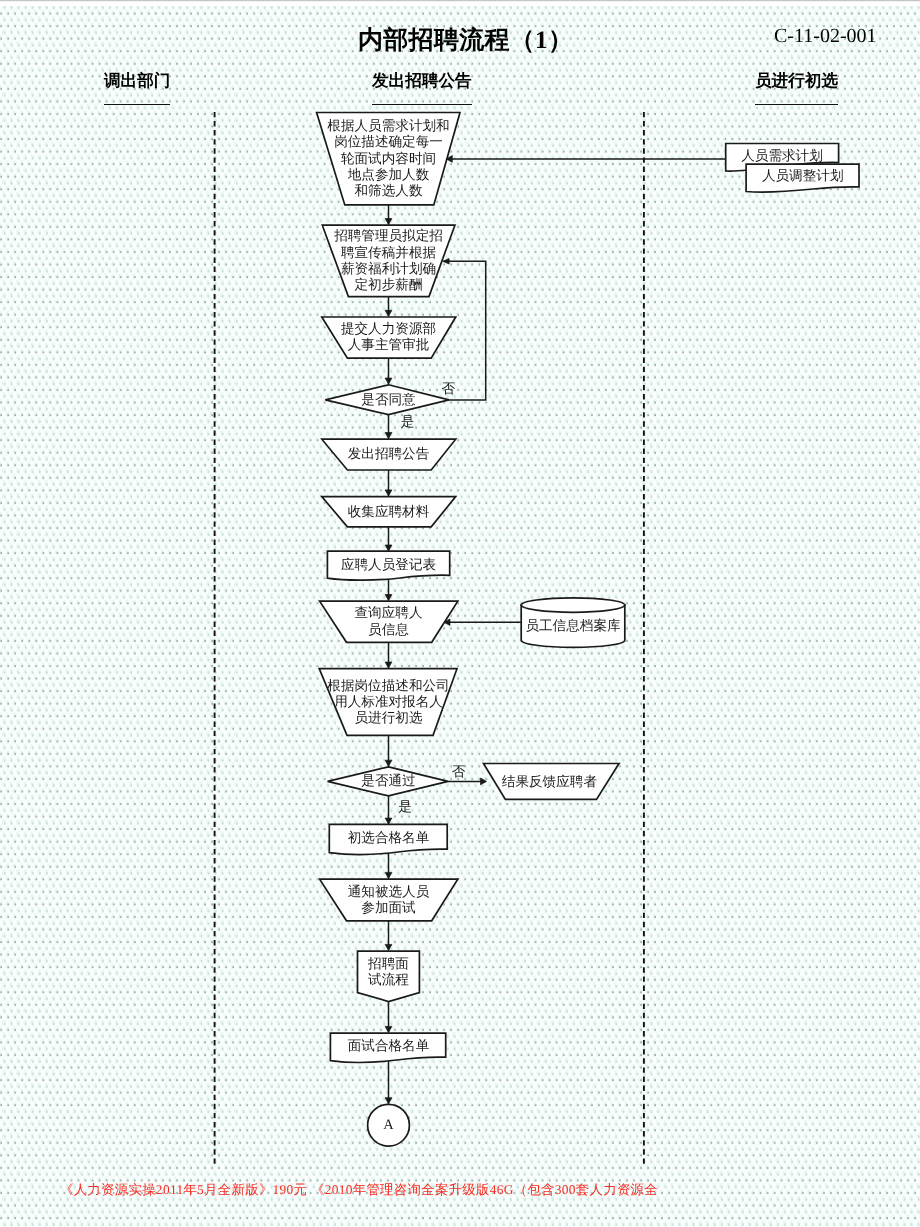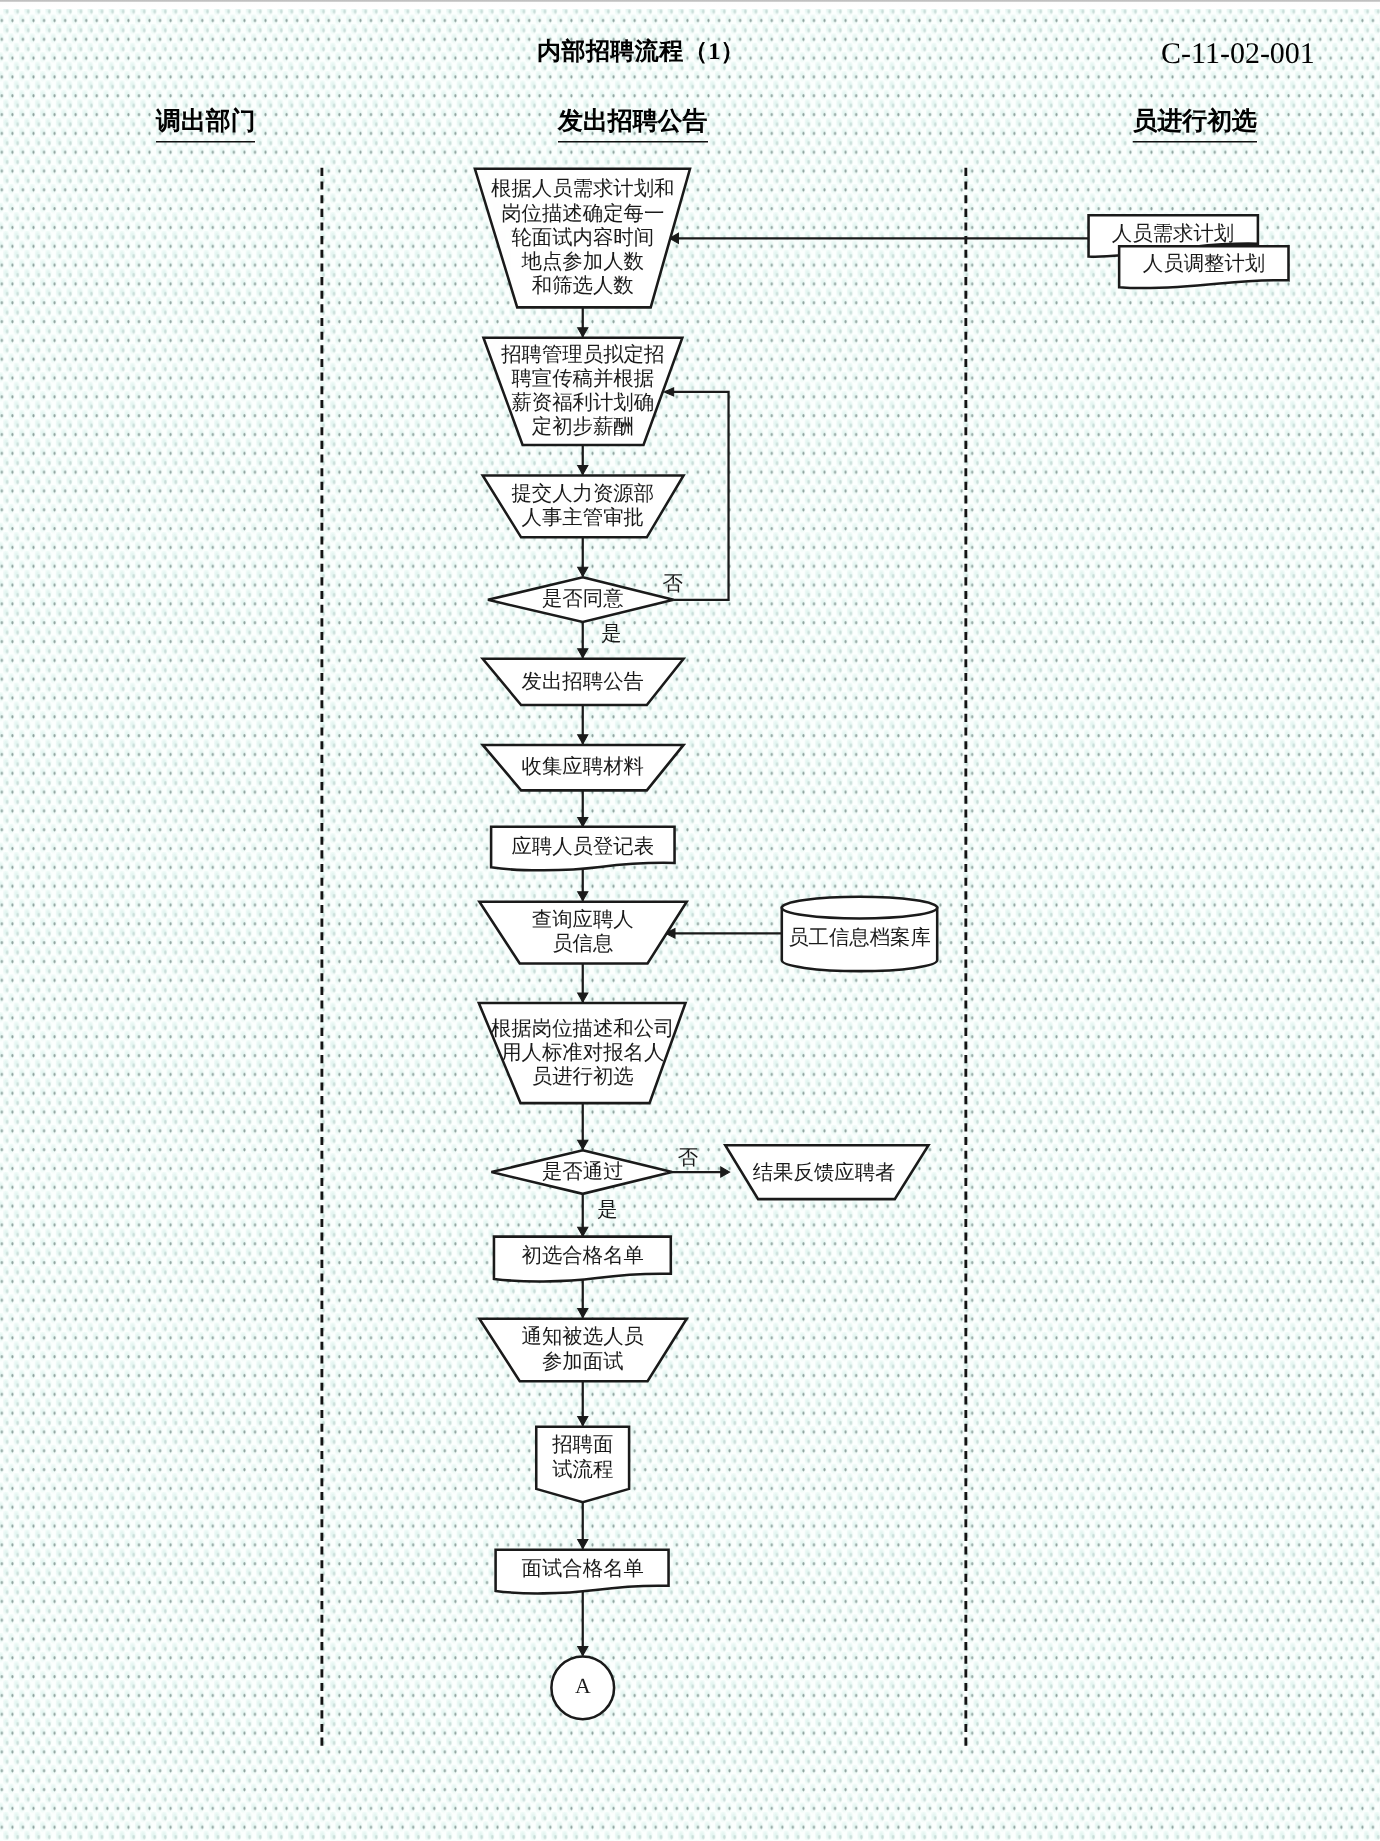--- a/index.html
+++ b/index.html
@@ -17,24 +17,24 @@
       radial-gradient(ellipse 1.15px 2.0px at 0.95px 1.4px, rgba(150,180,174,0.40) 38%, rgba(150,180,174,0) 100%),
       radial-gradient(ellipse 2.7px 4.4px at 1.8px 3.1px, rgba(212,239,232,0.60) 28%, rgba(212,239,232,0) 100%),
       radial-gradient(ellipse 2.7px 4.4px at 1.8px 3.1px, rgba(212,239,232,0.60) 28%, rgba(212,239,232,0) 100%);
     background-size:7.04px 12.55px, 7.04px 12.55px, 7.04px 12.55px, 7.04px 12.55px;
     background-position:0.3px 0.0px, 3.85px 6.3px, 2.1px 3.4px, 5.6px 9.7px;
   }
   #bgtop{position:absolute;left:0;top:0;width:920px;height:6px;z-index:1;
     background:linear-gradient(to bottom,#b8b8b8 0px,#cfcfcf 1px,#fdfdfd 1.6px,#ffffff 6px);}
   #chart{position:absolute;left:0;top:0;z-index:2;}
   .lbl{position:absolute;white-space:nowrap;z-index:3;}
-  #title{font-size:16px;font-weight:bold;}
+  #title{font-size:25px;font-weight:bold;}
   #docid{font-size:20px;}
   .colhead{font-size:16.6px;font-weight:bold;}
-  .colhead span{border-bottom:1.3px solid #111;padding-bottom:4px;margin-top:18px;}
+  .colhead span{border-bottom:1.3px solid #111;padding-bottom:14px;margin-top:18px;}
   #footer{position:absolute;left:59px;top:1181px;width:600px;text-align:center;
     color:#fb2a20;font-size:13.4px;line-height:18.4px;letter-spacing:0.31px;z-index:3;}
   #footer div{white-space:nowrap;}
   svg{display:block}
   .sh{fill:#ffffff;stroke:#1a1a1a;stroke-width:1.7;stroke-linejoin:miter;}
   .ln{stroke:#1a1a1a;stroke-width:1.5;fill:none;}
   .dash{stroke:#141414;stroke-width:1.9;fill:none;stroke-dasharray:5.4 3.7;stroke-linecap:butt;}
   .ahd{fill:#1a1a1a;stroke:#1a1a1a;stroke-width:0.7;stroke-linejoin:miter;}
   text.t{font-family:"Liberation Serif",serif;fill:#1a1a1a;}
   #chart,.lbl,#footer{text-rendering:geometricPrecision;will-change:opacity;opacity:0.999;}
@@ -224,13 +224,14 @@
   </g>
 
   <text class="t" x="448.4" y="393.4" text-anchor="middle" font-size="13.6px">否</text>
   <text class="t" x="407.6" y="426.4" text-anchor="middle" font-size="13.6px">是</text>
   <text class="t" x="458.6" y="776.3" text-anchor="middle" font-size="13.6px">否</text>
   <text class="t" x="405" y="810.7" text-anchor="middle" font-size="13.6px">是</text>
 
 </svg>
 
 <div id="footer">
+  <div>《人力资源实操2011年5月全新版》190元 《2010年管理咨询全案升级版46G（包含300套人力资源全</div>
 </div>
 
 </body></html>

